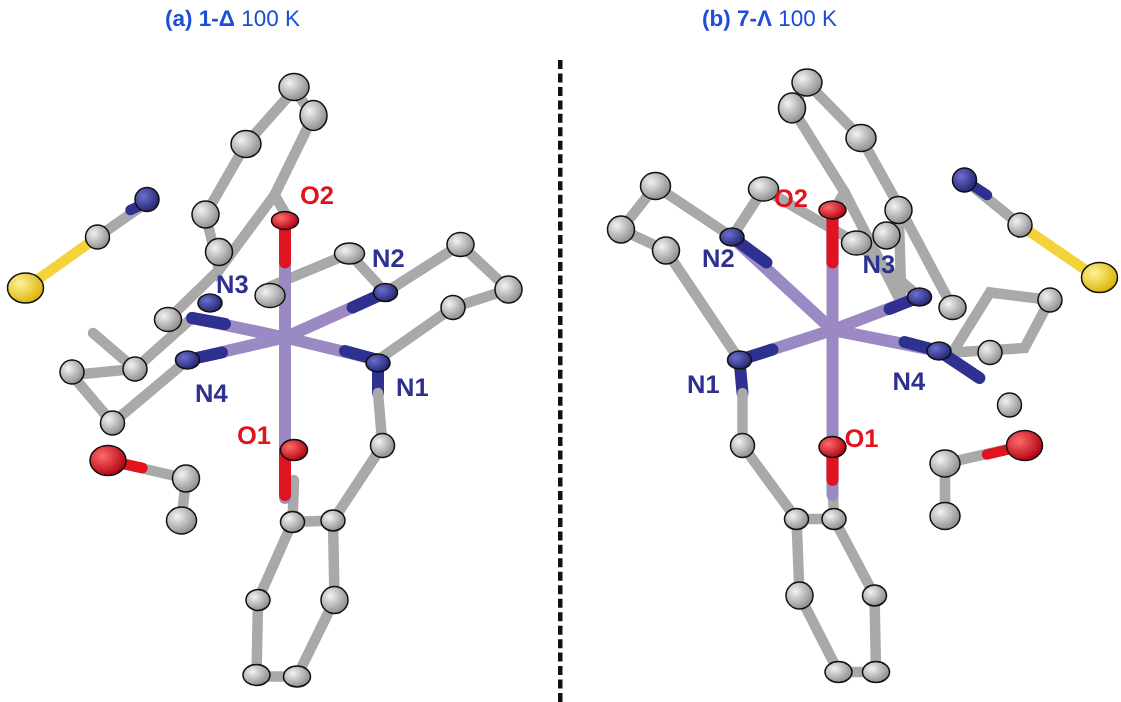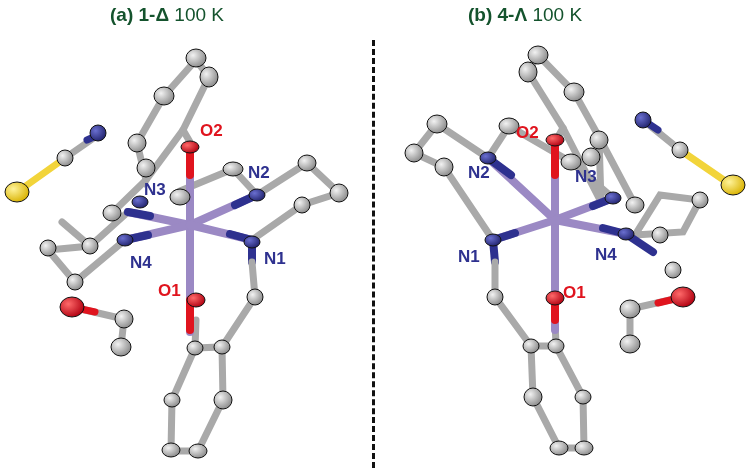--- a/index.html
+++ b/index.html
@@ -1,35 +1,35 @@
 <!DOCTYPE html>
 <html><head>
 <meta charset="utf-8">
 <style>
   html, body { margin: 0; padding: 0; background: #ffffff; }
   body { width: 747px; height: 468px; position: relative; overflow: hidden;
          font-family: "Liberation Sans", sans-serif; }
-  .panel-title { position: absolute; top: 4px; font-size: 19px; color: #14532d; white-space: nowrap; }
+  .panel-title { position: absolute; top: 4px; font-size: 15px; color: #1d4ed8; white-space: nowrap; }
   .panel-title b { font-weight: bold; }
   .divider { position: absolute; left: 372px; top: 40px; height: 428px; width: 0;
              border-left: 3px dashed #111; }
   svg { position: absolute; top: 0; }
   .lbl { font-family: "Liberation Sans", sans-serif; font-weight: bold; font-size: 17px; }
 </style>
 </head>
 <body>
 
 <div class="panel-title" style="left:110px;">
   <b>(a)</b>
   <b>1-Δ</b>
   <span>100 K</span>
 </div>
 <div class="panel-title" style="left:468px;">
   <b>(b)</b>
-  <b>4-Λ</b>
+  <b>7-Λ</b>
   <span>100 K</span>
 </div>
 
 <div class="divider"></div>
 
 <svg width="373" height="468" viewBox="0 0 373 468" style="left:0;">
   <defs>
     <radialGradient id="gC" cx="35%" cy="35%" r="70%">
         <stop offset="0" stop-color="#f2f2f2"></stop>
         <stop offset="1" stop-color="#8a8a8a"></stop>

